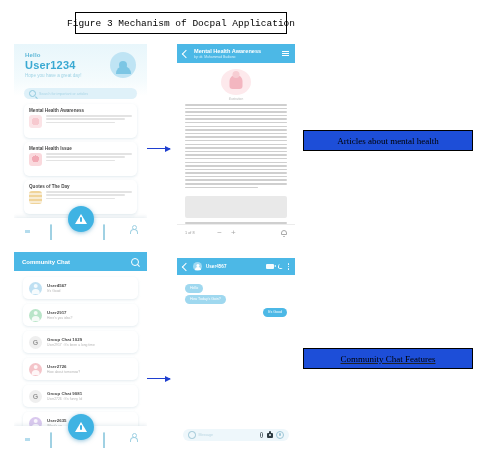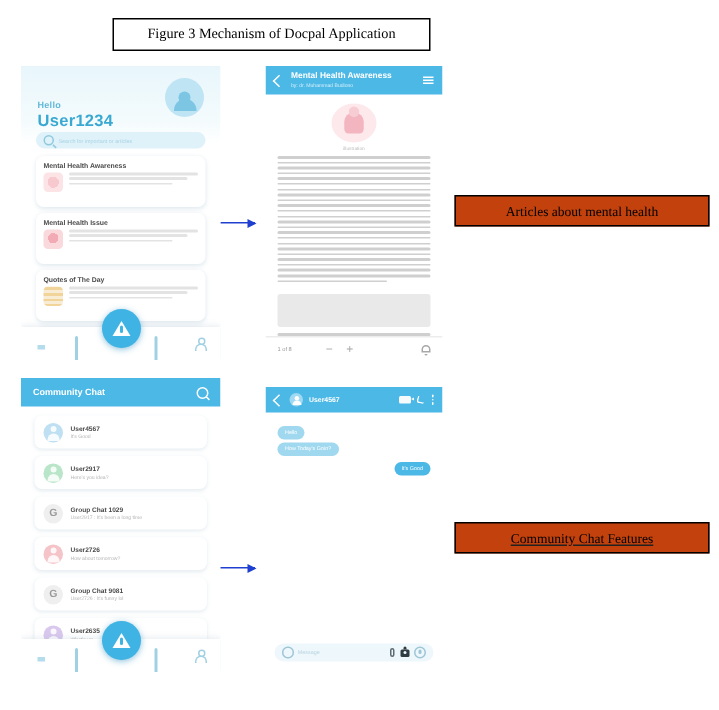--- a/index.html
+++ b/index.html
@@ -6,26 +6,26 @@
   body{width:479px;height:473px;position:relative;overflow:hidden;
        font-family:"Liberation Sans",sans-serif;color:#222;}
 
   
   .caption-box{
     position:absolute;left:75px;top:12px;width:210px;height:20px;
     border:1px solid #000;background:#fff;
     display:flex;align-items:center;justify-content:center;
   }
   .caption-box span{
-    font-family:Liberation Serif, serif;font-size:9.5px;color:#000;white-space:nowrap;
+    font-family:Liberation Mono, monospace;font-size:9.5px;color:#000;white-space:nowrap;
   }
 
   
   .callout{
-    position:absolute;border:1px solid #000;background:#c2410c;
+    position:absolute;border:1px solid #000;background:#1d4ed8;
     display:flex;align-items:center;justify-content:center;
   }
   .callout span{font-family:"Liberation Serif",serif;font-size:9px;color:#000;white-space:nowrap;}
   #callout-articles{left:303px;top:130px;width:168px;height:19px;}
   #callout-chat{left:303px;top:348px;width:168px;height:19px;text-decoration:underline;}
 
   
   .arrow{position:absolute;height:1px;background:#1f3fd0;}
   .arrow:after{
     content:"";position:absolute;right:-1px;top:-2.5px;
@@ -41,21 +41,21 @@
   #phone-article {left:177px; top:44px;  width:118px;height:196px;}
   #phone-chatlist{left:14px;  top:252px; width:133px;height:196px;}
   #phone-chatroom{left:177px; top:258px; width:118px;height:190px;}
 
   
   .home-bg{position:absolute;inset:0;background:#ffffff;}
   .home-hero{
     position:absolute;left:0;top:0;width:100%;height:52px;
     background:linear-gradient(180deg,#e8f6fb 0%,#f4fbfd 70%,#ffffff 100%);
   }
-  .greet{position:absolute;left:11px;top:24px;}
+  .greet{position:absolute;left:11px;top:8px;}
   .greet .hi{font-size:6px;color:#5fb8d8;font-weight:bold;letter-spacing:.2px;}
   .greet .user{font-size:11px;color:#3aa9d2;font-weight:bold;margin-top:1px;letter-spacing:.2px;}
   .greet .sub{font-size:4.6px;color:#9fd3e5;margin-top:2px;}
   .avatar-big{
     position:absolute;right:11px;top:8px;width:26px;height:26px;border-radius:50%;
     background:#bfe4f4;display:flex;align-items:center;justify-content:center;
   }
   .avatar-big .head{width:8px;height:8px;border-radius:50%;background:#7cc6e4;}
   .avatar-big .body{position:absolute;bottom:4px;width:15px;height:8px;border-radius:8px 8px 0 0;background:#7cc6e4;}
 

